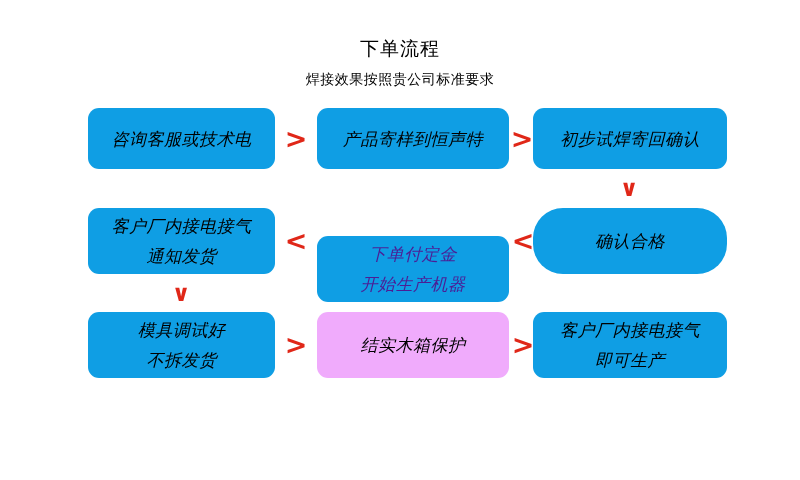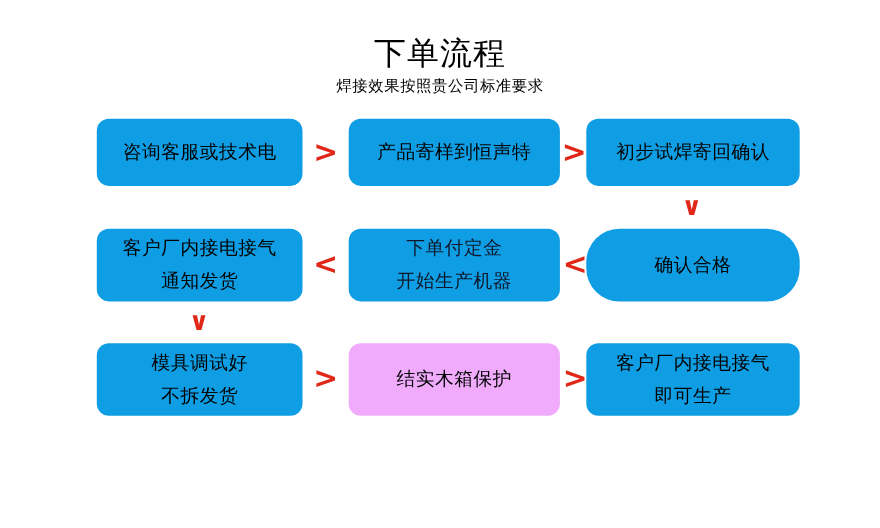--- a/index.html
+++ b/index.html
@@ -23,21 +23,21 @@
 
   
   .header {
     position: absolute;
     left: 0;
     top: 30px;
     width: 800px;
     text-align: center;
   }
   .title {
-    font-size: 29px;
+    font-size: 19px;
     line-height: 36px;
     color: #000000;
     letter-spacing: 1px;
     font-weight: normal;
     margin: 0;
   }
   .subtitle {
     font-size: 14px;
     line-height: 20px;
     color: #000000;
@@ -45,20 +45,21 @@
     letter-spacing: 0.5px;
   }
 
   
   .flow {
     position: absolute;
     left: 0;
     top: 0;
     width: 708px;
     height: 480px;
+    font-style: italic;
   }
   .node {
     position: absolute;
     background: #0F9EE4;
     border-radius: 11px;
     color: #000000;
     display: flex;
     flex-direction: column;
     align-items: center;
     justify-content: center;
@@ -142,21 +143,21 @@
     </div>
 
     <div class="arrow arrow-v a-v-right" style="color: rgb(224, 39, 24);">∨</div>
 
     <div class="node row2 col3" style="background: rgb(15, 158, 228); color: rgb(0, 0, 0); border-radius: 30px;">
       <span class="line">确认合格</span>
     </div>
 
     <div class="arrow arrow-h a-r2-32" style="color: rgb(224, 39, 24);">&lt;</div>
 
-    <div class="node row2 col2" style="background: rgb(15, 158, 228); color: #0f172a;">
+    <div class="node row2 col2" style="background: rgb(15, 158, 228); color: #4c1d95; margin-top: 28px;">
       <span class="line">下单付定金</span>
       <span class="line">开始生产机器</span>
     </div>
 
     <div class="arrow arrow-h a-r2-21" style="color: rgb(224, 39, 24);">&lt;</div>
 
     <div class="node row2 col1" style="background: rgb(15, 158, 228); color: rgb(0, 0, 0);">
       <span class="line">客户厂内接电接气</span>
       <span class="line">通知发货</span>
     </div>

